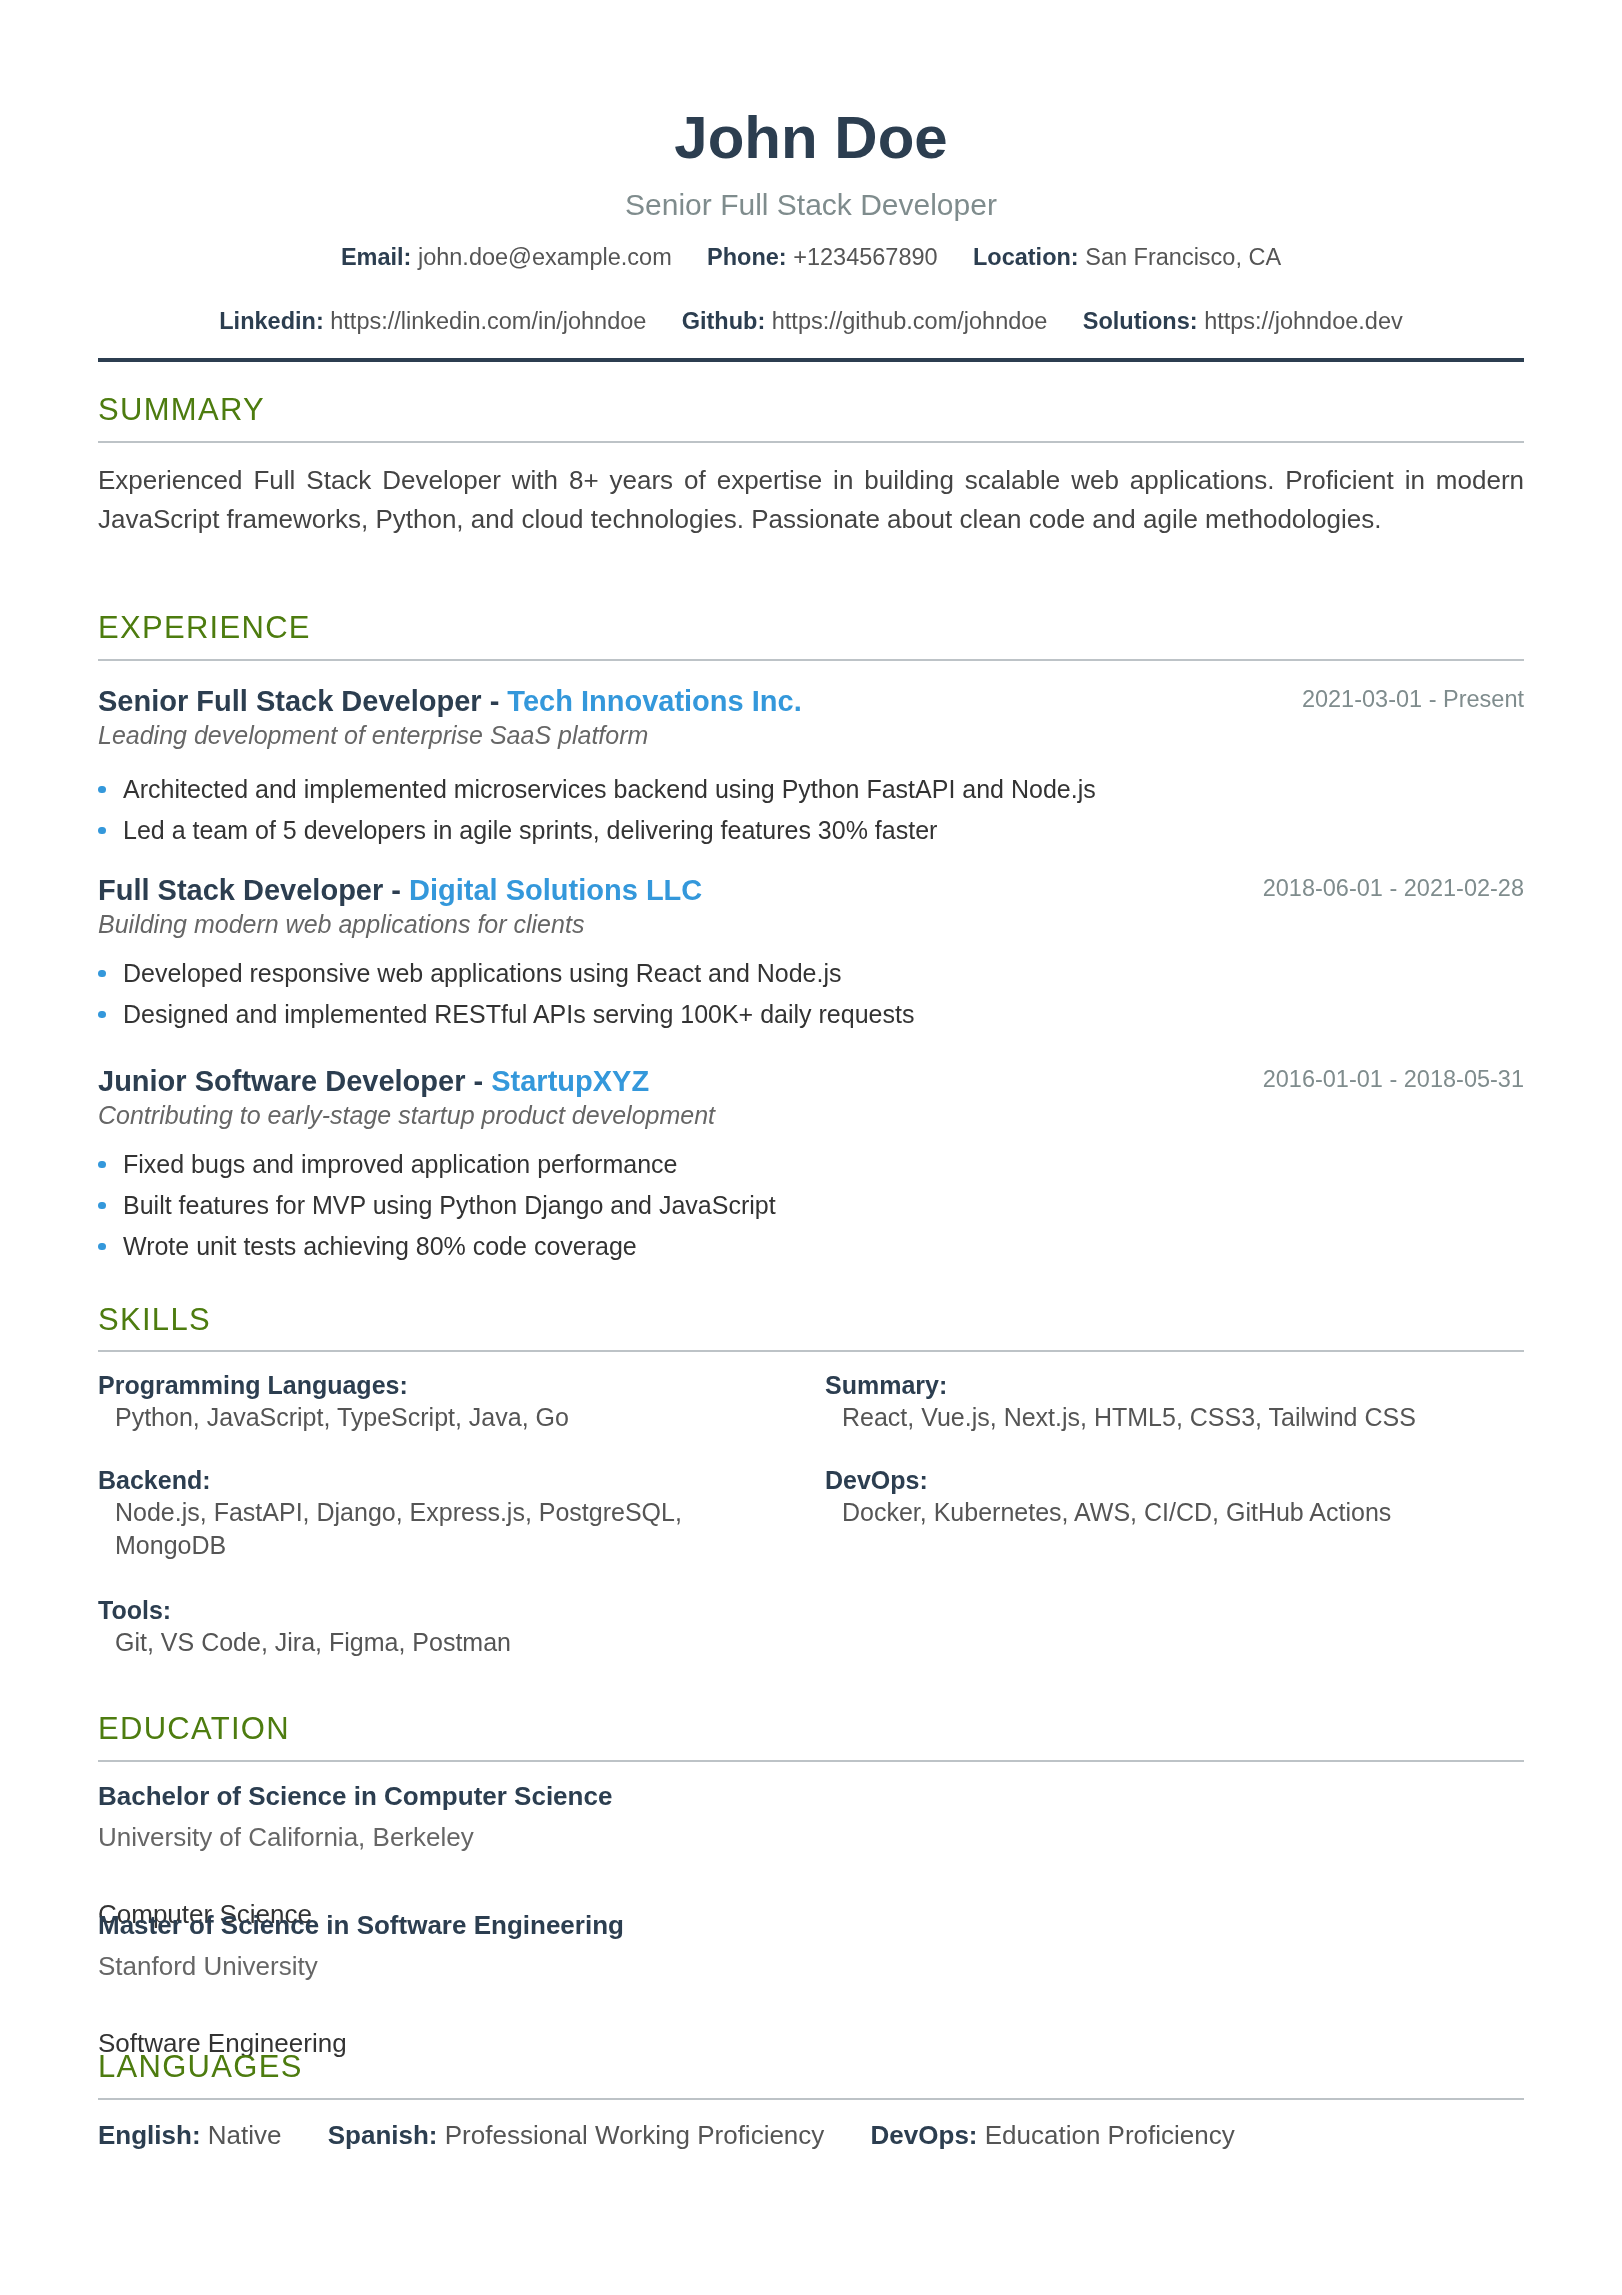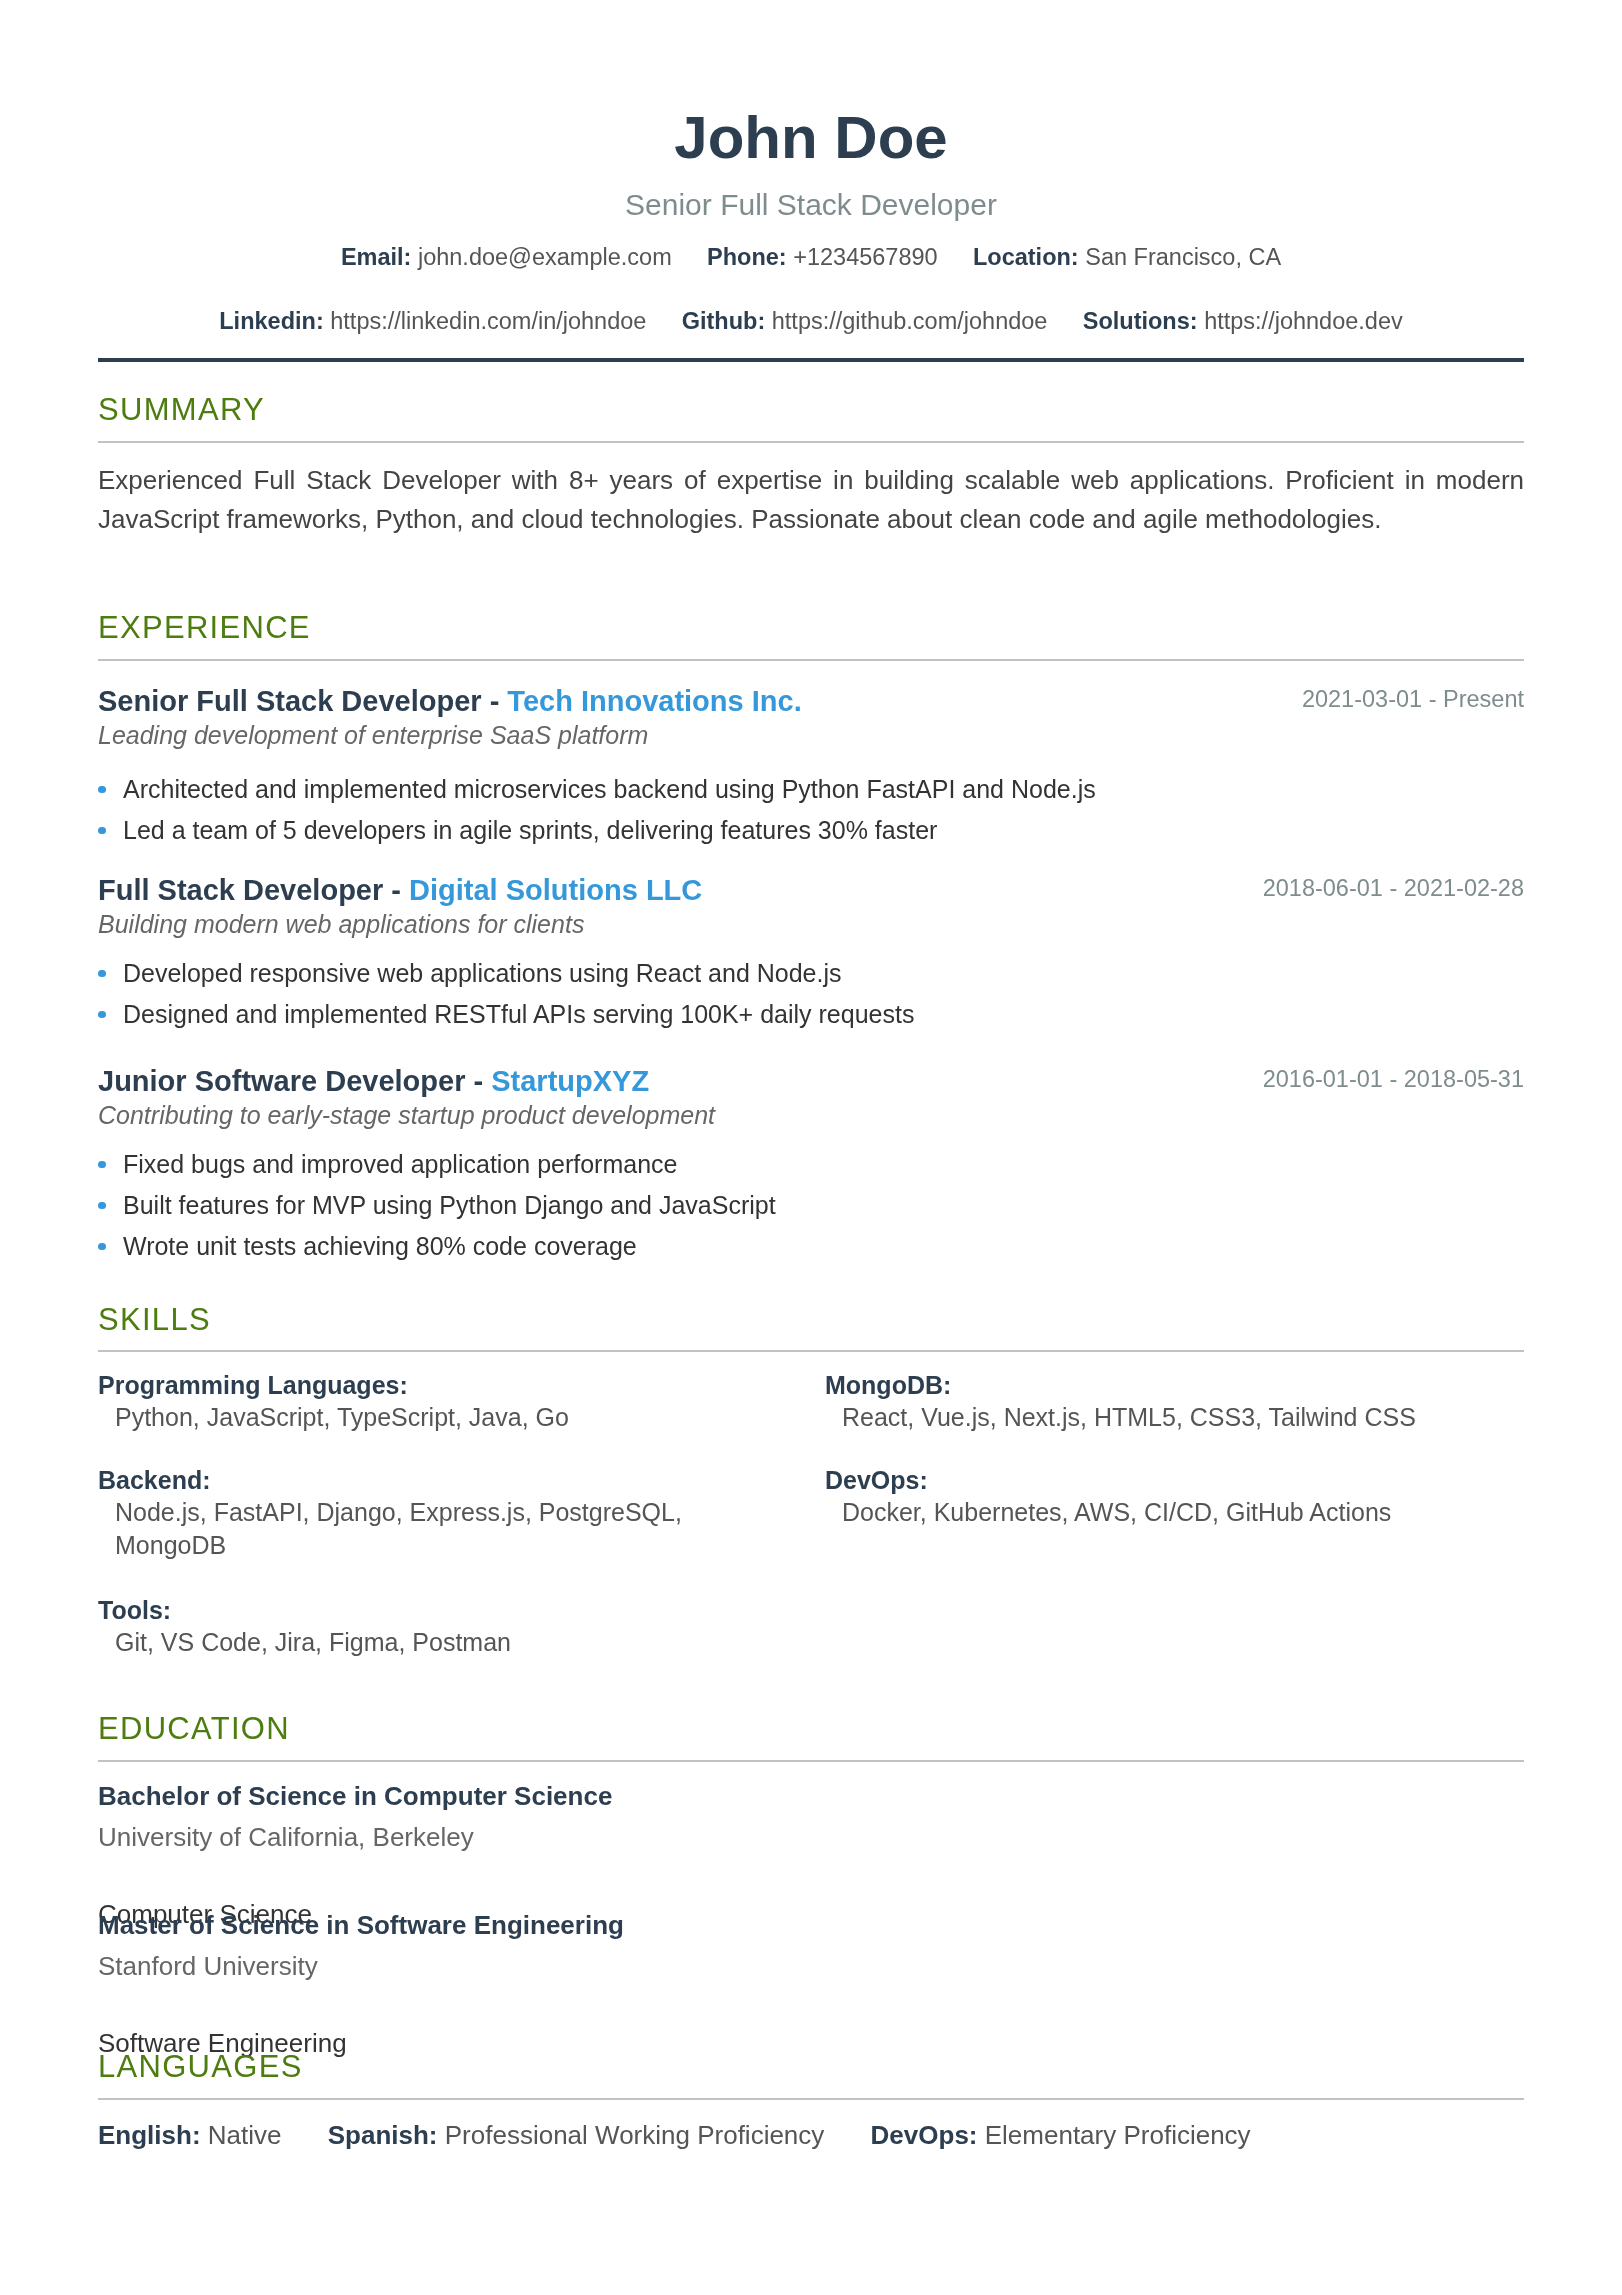--- a/index.html
+++ b/index.html
@@ -106,21 +106,21 @@
   </div>
 
   <div class="section-title" style="top:1301px;">Skills</div>
   <div class="section-rule" style="top:1350px;"></div>
 
   <div class="skill-group" style="left:0; top:1370px;">
     <div class="skill-label">Programming Languages:</div>
     <div class="skill-value">Python, JavaScript, TypeScript, Java, Go</div>
   </div>
   <div class="skill-group" style="left:727px; top:1370px;">
-    <div class="skill-label">MongoDB:</div>
+    <div class="skill-label">Summary:</div>
     <div class="skill-value">React, Vue.js, Next.js, HTML5, CSS3, Tailwind CSS</div>
   </div>
   <div class="skill-group" style="left:0; top:1465px; width:627px;">
     <div class="skill-label">Backend:</div>
     <div class="skill-value">Node.js, FastAPI, Django, Express.js, PostgreSQL, MongoDB</div>
   </div>
   <div class="skill-group" style="left:727px; top:1465px;">
     <div class="skill-label">DevOps:</div>
     <div class="skill-value">Docker, Kubernetes, AWS, CI/CD, GitHub Actions</div>
   </div>
@@ -142,17 +142,17 @@
     <div class="edu-school">Stanford University</div>
     <div class="edu-field">Software Engineering</div>
   </div>
 
   <div class="section-title" style="top:2048px;">Languages</div>
   <div class="section-rule" style="top:2098px;"></div>
 
   <div class="languages">
     <span class="lang-item"><span class="lbl">English:</span> <span>Native</span></span>
     <span class="lang-item"><span class="lbl">Spanish:</span> <span>Professional Working Proficiency</span></span>
-    <span class="lang-item"><span class="lbl">DevOps:</span> <span>Elementary Proficiency</span></span>
+    <span class="lang-item"><span class="lbl">DevOps:</span> <span>Education Proficiency</span></span>
   </div>
 
 </div>
 
 
 </body></html>

